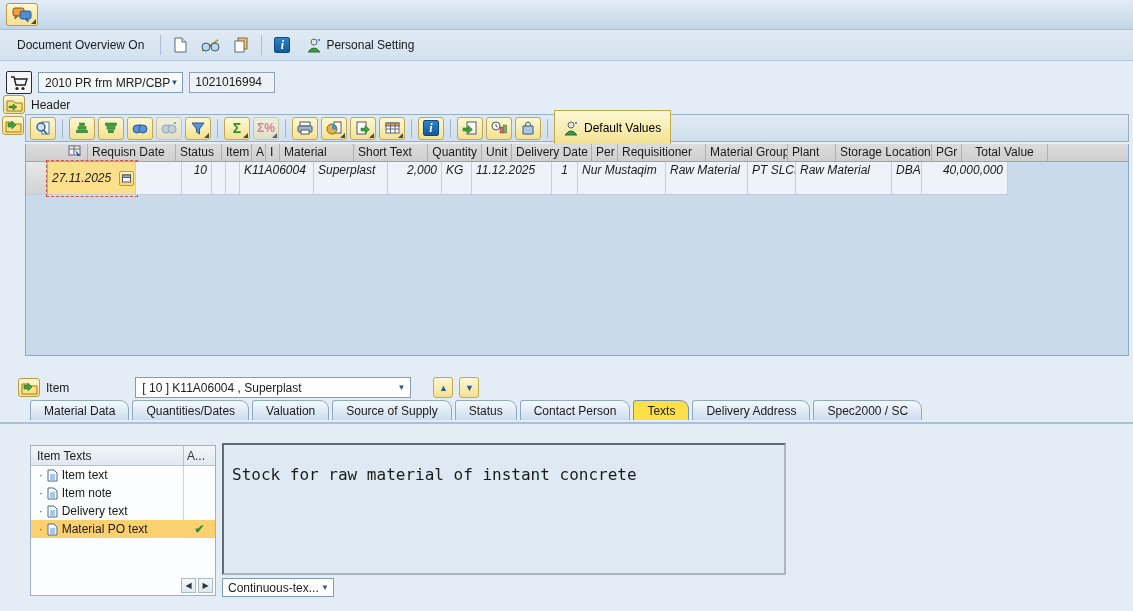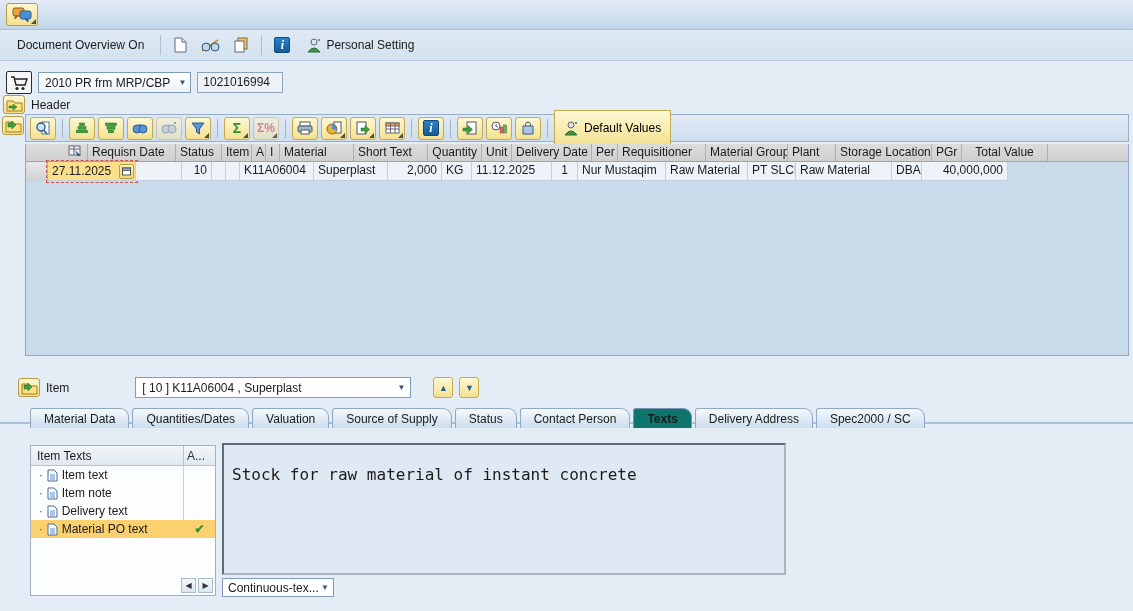--- a/index.html
+++ b/index.html
@@ -32,21 +32,21 @@
   .ibtn{ background:none; border:none; padding:2px 3px; display:flex; align-items:center; }
   .infoicon{ width:16px; height:16px; background:linear-gradient(#2f83c7,#135a97);
     border:1px solid #0d4a80; border-radius:2px; color:#fff; text-align:center;
     font:italic bold 12px/15px "Liberation Serif", serif; }
 
   
   .docrow{ position:absolute; left:6px; top:71px; display:flex; align-items:center; gap:6px; }
   .cartbtn{ width:26px; height:23px; background:#f4f6f8; border:1px solid #2c2c2c;
     border-radius:2px; display:flex; align-items:center; justify-content:center; padding:0; }
   .combo{ height:21px; background:linear-gradient(#ffffff,#eef3f8); border:1px solid #7f9db9;
-    display:flex; align-items:center; padding:0 4px 0 6px; gap:8px; min-width:140px; justify-content:space-between;}
+    display:flex; align-items:center; padding:0 4px 0 6px; min-width:140px; justify-content:space-between;}
   .combo .arr{ font-size:8px; color:#33567a; }
   .field{ height:21px; width:86px; background:#eef2f6; border:1px solid #8ca4bb;
     padding:2px 5px; }
 
   
   .sectrow{ position:absolute; display:flex; align-items:center; gap:6px; }
   .folderbtn{ width:22px; height:19px; background:linear-gradient(#fdf7d2,#f2e08e);
     border:1px solid #b89b44; border-radius:3px; display:flex; align-items:center; justify-content:center; padding:0;}
 
   
@@ -64,21 +64,21 @@
     border-radius:0; display:flex; align-items:center; gap:5px; padding:0 9px;
     font-family:inherit; font-size:12px; }
 
   
   .grid{ position:absolute; left:25px; top:144px; width:1104px; height:212px;
     background:#c9daea; border:1px solid #8fa8c2; border-top:none; }
   .ghead{ display:flex; height:18px; background:linear-gradient(#dcdcdc,#cfcfcf);
     border-bottom:1px solid #9aa4ae;padding-left:40px; }
   .gh{ padding:1px 4px; border-right:1px solid #a8b0b8; font-size:12px;
     white-space:nowrap; overflow:hidden; }
-  .grow{ display:flex; height:19px; }
+  .grow{ display:flex; height:33px;font-style:italic; }
   .gc{ padding:1px 4px; background:#edf3f9; border-right:1px solid #c3cfda;
     border-bottom:1px solid #c3cfda; font-size:12px; white-space:nowrap; overflow:hidden; }
   .gsel{ width:22px; flex:0 0 22px; padding:1px 2px; }
   .rowsel{ background:linear-gradient(#e8e8e8,#d2d2d2); border-right:1px solid #a8b0b8; }
   .w0{flex:0 0 88px;width:88px} .w1{flex:0 0 46px;width:46px} .w2{flex:0 0 30px;width:30px}
   .w3{flex:0 0 14px;width:14px} .w4{flex:0 0 14px;width:14px} .w5{flex:0 0 74px;width:74px}
   .w6{flex:0 0 74px;width:74px} .w7{flex:0 0 54px;width:54px} .w8{flex:0 0 30px;width:30px}
   .w9{flex:0 0 80px;width:80px} .w10{flex:0 0 26px;width:26px} .w11{flex:0 0 88px;width:88px}
   .w12{flex:0 0 82px;width:82px} .w13{flex:0 0 48px;width:48px} .w14{flex:0 0 96px;width:96px}
   .w15{flex:0 0 30px;width:30px} .w16{flex:0 0 86px;width:86px}
@@ -98,21 +98,21 @@
   .navbtn{ width:20px; height:21px; background:linear-gradient(#fdf8d5,#f3e190);
     border:1px solid #c3a94f; border-radius:3px; color:#2a5a96; font-size:9px;
     display:flex; align-items:center; justify-content:center; padding:0; }
 
   
   .tabs{ position:absolute; left:30px; top:400px; display:flex; align-items:flex-end; }
   .tabline{ position:absolute; left:0px; top:422px; width:1133px; border-top:2px solid #a9c0d6; }
   .tab{ height:20px; margin-right:3px; padding:0 13px; display:flex; align-items:center;
     background:linear-gradient(#f5f9fc,#ccddee); border:1px solid #90a9c2; border-bottom:none;
     border-radius:3px 9px 0 0; font-size:12px; white-space:nowrap; }
-  .tab.active{ background:#0f766e; border-color:#7693b3; font-weight:bold;margin-top:8px; }
+  .tab.active{ background:#fde047; border-color:#7693b3; font-weight:normal; }
 
   
   .txtpanel{ position:absolute; left:30px; top:445px; width:186px; height:151px;
     background:#fcfdfe; border:1px solid #9db2c6; }
   .tp-head{ display:flex; height:20px; background:linear-gradient(#f3f6fa,#e0e8f0);
     border-bottom:1px solid #b6c4d2; align-items:center; }
   .tp-head .h1{ flex:0 0 152px; padding-left:6px; }
   .tp-head .h2{ flex:1; border-left:1px solid #b6c4d2; height:100%; display:flex; align-items:center; padding-left:3px; color:#333;}
   .tp-row{ display:flex; height:18px; align-items:center; }
   .tp-label{ flex:0 0 152px; display:flex; align-items:center; gap:4px; padding-left:8px; white-space:nowrap;}

